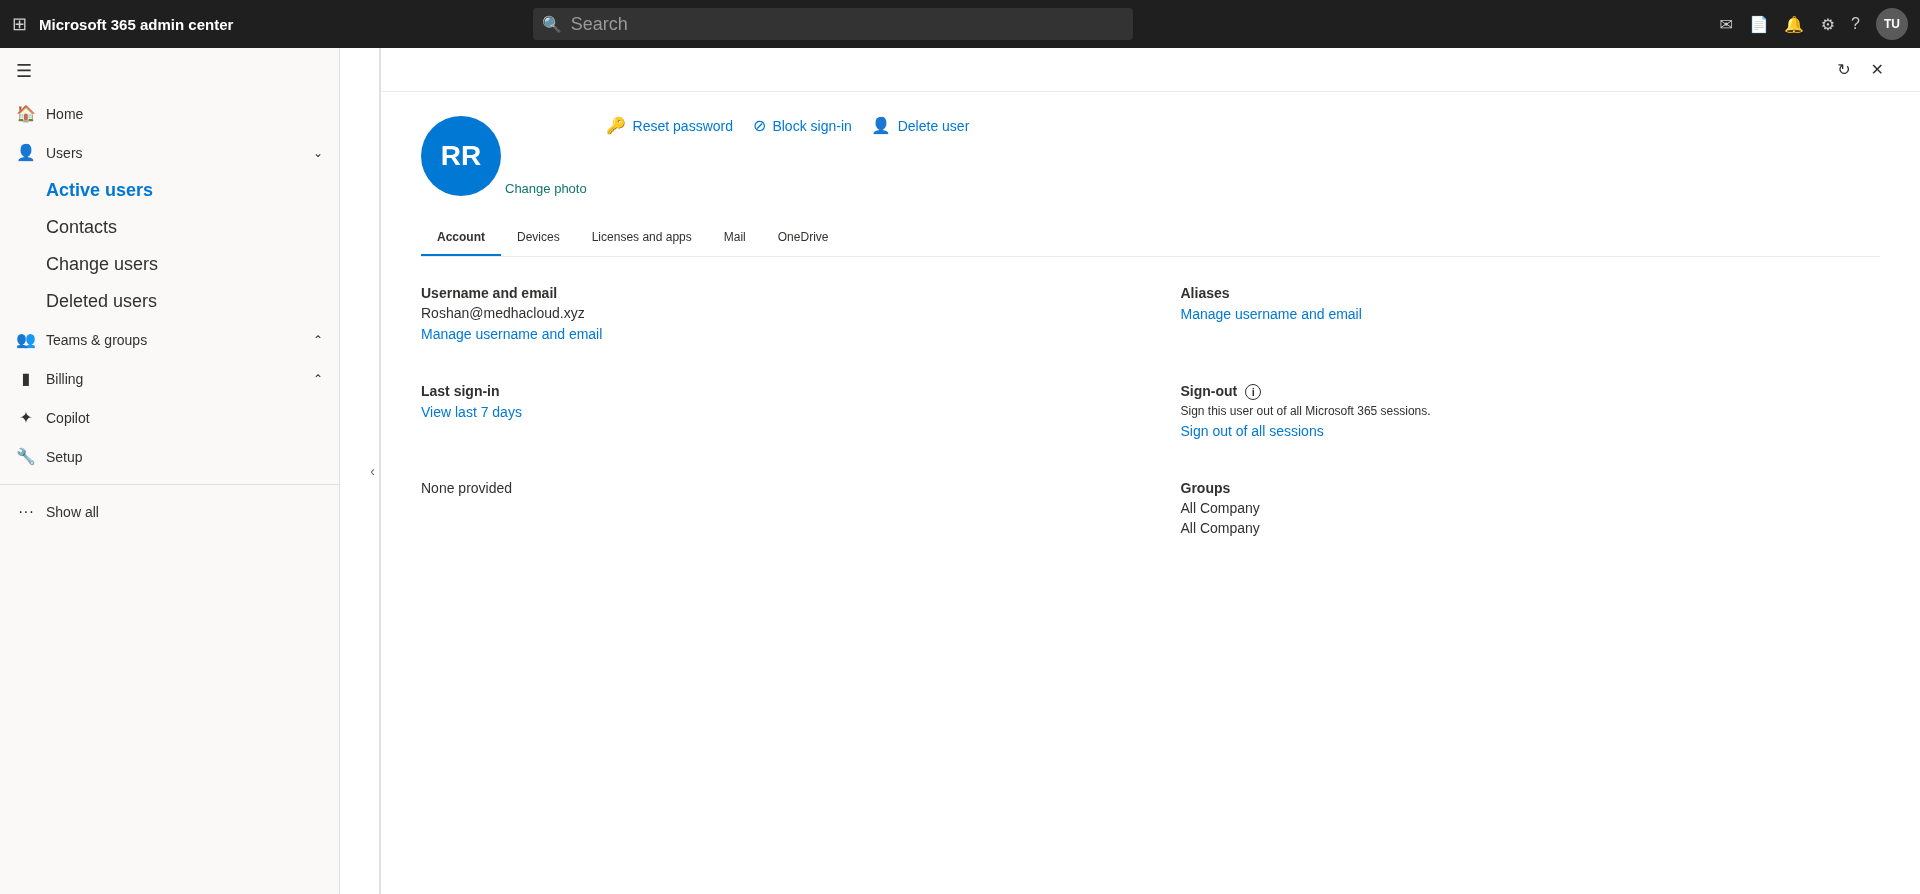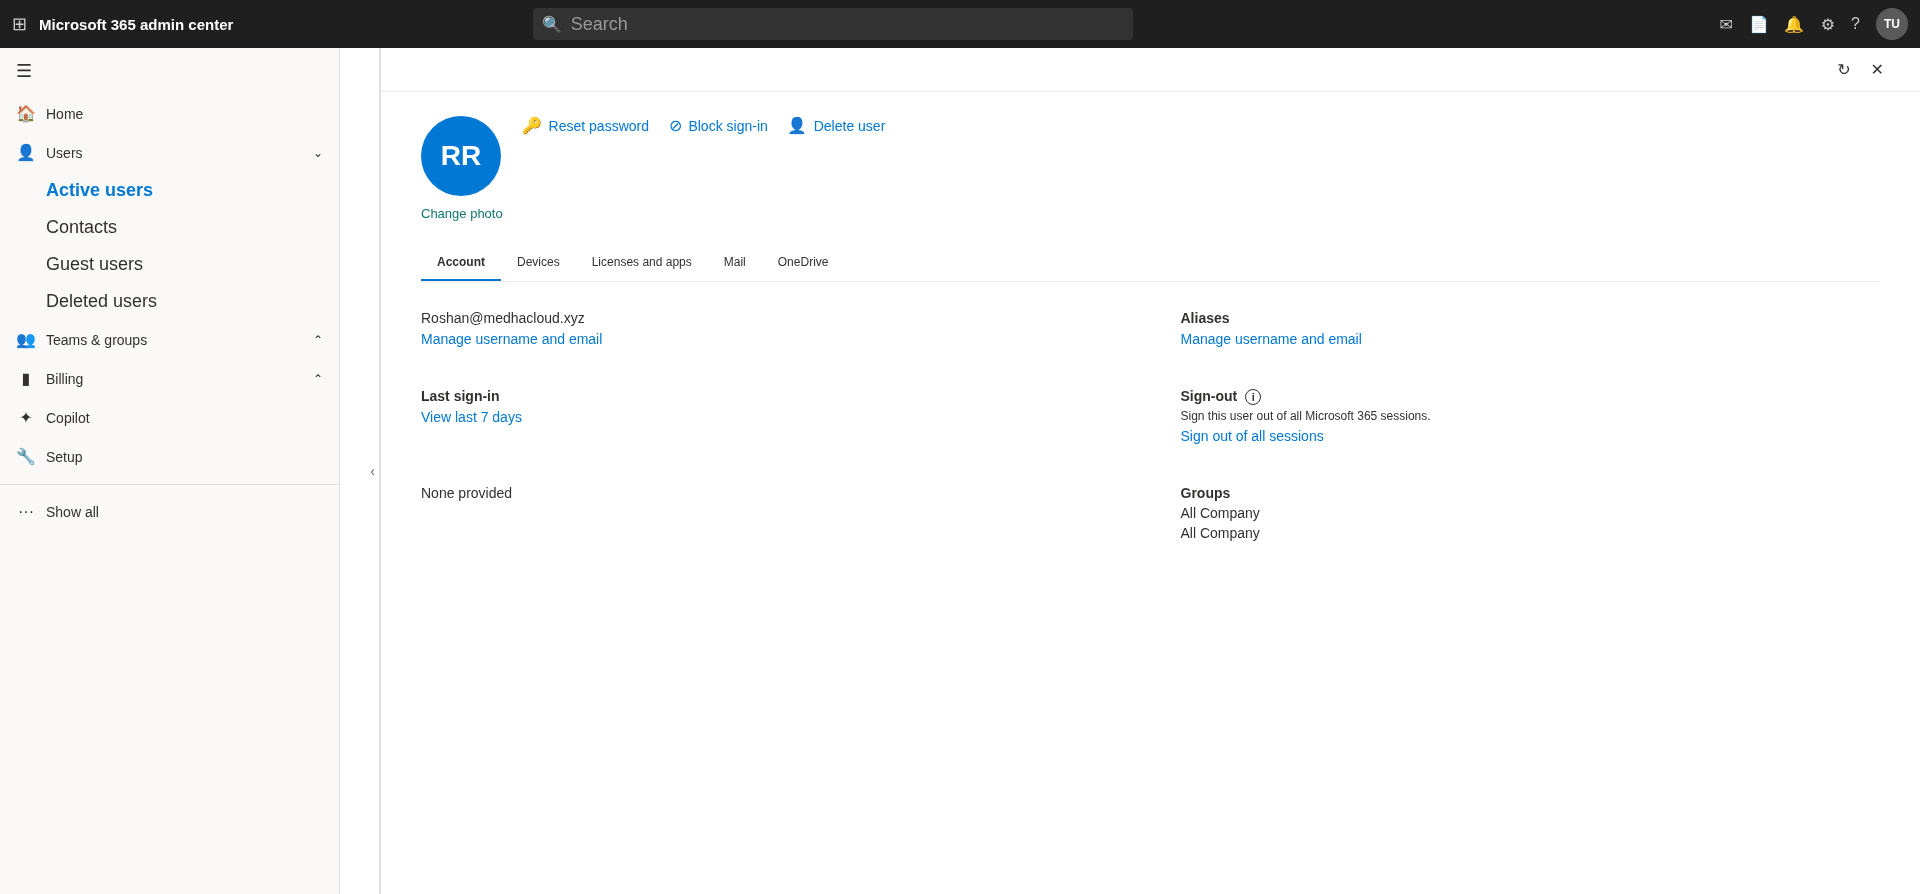--- a/index.html
+++ b/index.html
@@ -251,21 +251,21 @@
 
     <div class="sidebar-item">
       <span class="icon">👤</span>
       <span>Users</span>
       <span class="chevron">⌄</span>
     </div>
 
     <div class="sidebar-sub">
       <div class="sidebar-sub-item active">Active users</div>
       <div class="sidebar-sub-item">Contacts</div>
-      <div class="sidebar-sub-item">Guest users</div>
+      <div class="sidebar-sub-item">Change users</div>
       <div class="sidebar-sub-item">Deleted users</div>
     </div>
 
     <div class="sidebar-item">
       <span class="icon">👥</span>
       <span>Teams &amp; groups</span>
       <span class="chevron">⌃</span>
     </div>
 
     <div class="sidebar-item">
@@ -303,21 +303,21 @@
 
       <div class="panel-header">
         <button class="panel-header-btn" title="Refresh">↻</button>
         <button class="panel-header-btn" title="Close">✕</button>
         <div style="width:6px;"></div>
       </div>
 
       <div class="panel-body">
 
         <div class="user-profile">
-          <div style="display:flex;flex-direction:column;align-items:flex-start;gap:4px;">
+          <div style="display:flex;flex-direction:row;align-items:flex-end;gap:4px;">
             <div class="user-avatar">RR</div>
             <a class="change-photo">Change photo</a>
           </div>
           <div class="user-info">
             <div class="user-actions">
               <button class="user-action-btn">
                 <span class="user-action-icon">🔑</span>
                 <span>Reset password</span>
               </button>
               <button class="user-action-btn">
@@ -336,20 +336,21 @@
           <div class="tab active">Account</div>
           <div class="tab">Devices</div>
           <div class="tab">Licenses and apps</div>
           <div class="tab">Mail</div>
           <div class="tab">OneDrive</div>
         </div>
 
         <div class="sections-grid">
 
           <div class="section">
+            <div class="section-label">Username and email</div>
             <div class="section-value">Roshan@medhacloud.xyz</div>
             <a class="section-link">Manage username and email</a>
           </div>
 
           <div class="section">
             <div class="section-label">Aliases</div>
             <a class="section-link">Manage username and email</a>
           </div>
 
           <div class="section">

